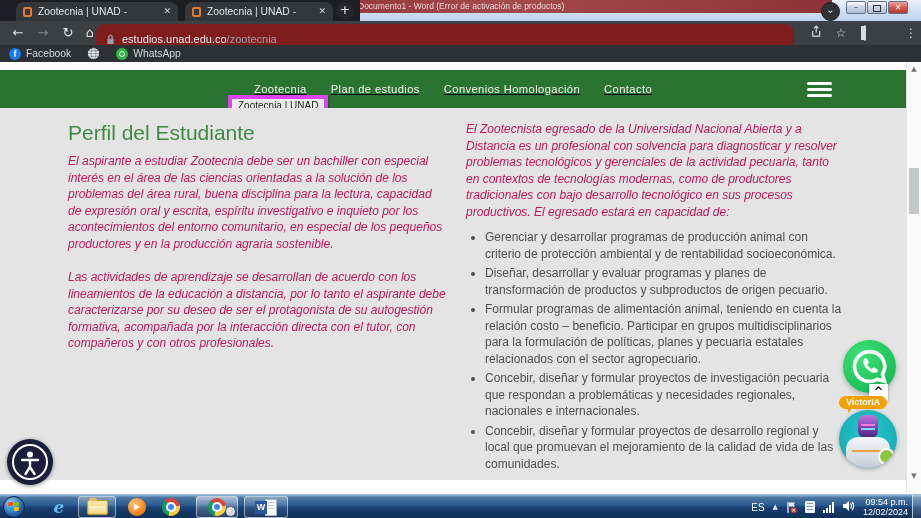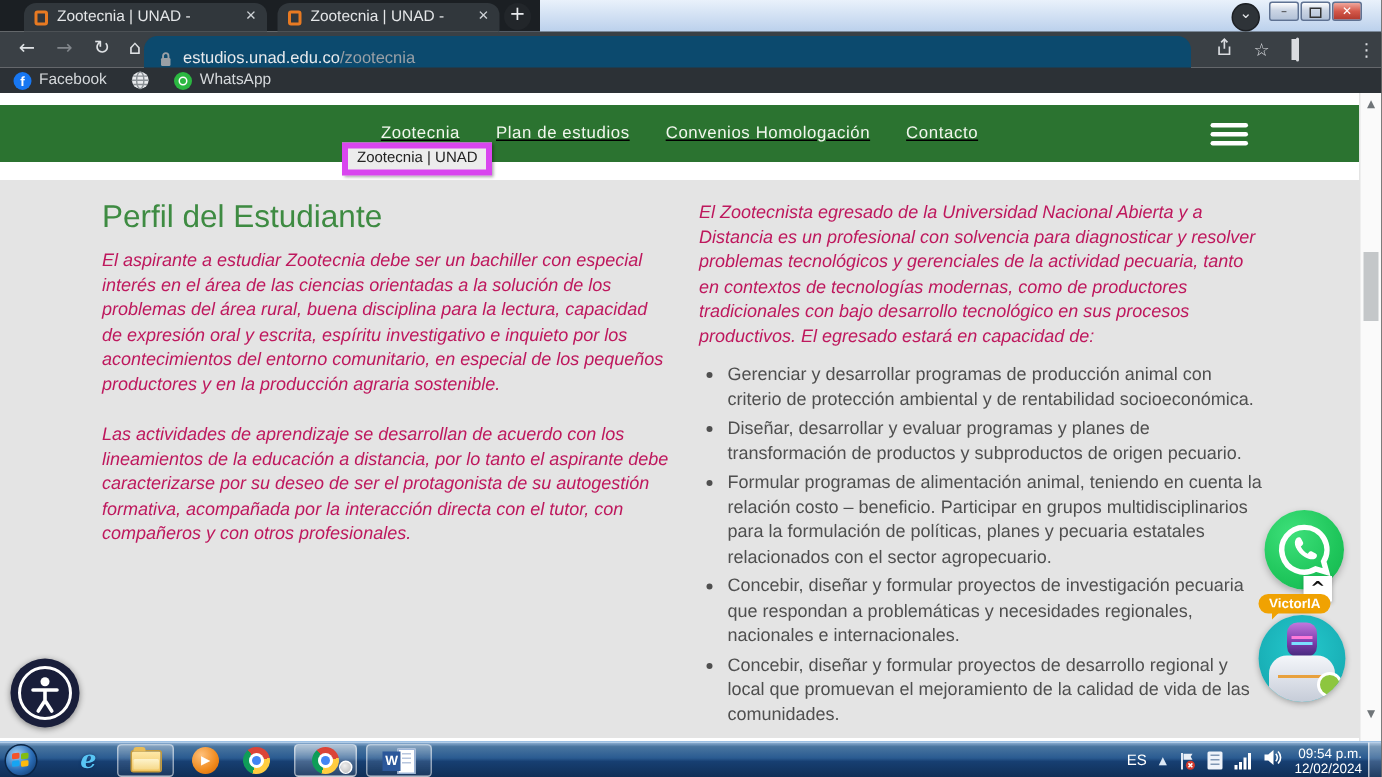--- a/index.html
+++ b/index.html
@@ -33,21 +33,21 @@
     text-overflow:clip;flex:1;}
   .tab-close{color:#cfd3d7;font-size:9px;line-height:9px;}
   .newtab-btn{position:absolute;left:336px;top:2px;width:18px;height:18px;border-radius:50%;
     background:#22262a;color:#e8eaed;font-size:13px;line-height:16px;text-align:center;}
 
   .toolbar{position:absolute;left:0;top:21px;width:921px;height:24px;background:#3a4045;}
   .navbtn{position:absolute;top:3px;width:20px;height:18px;color:#dfe2e5;font-size:13px;
     line-height:18px;text-align:center;}
   .navbtn.dim{color:#82878c;}
   .omnibox{position:absolute;left:96px;top:3px;width:698px;height:30px;border-radius:9px;
-    background:#0c4a6e;display:flex;align-items:center;padding:0 10px;box-sizing:border-box;gap:7px;}
+    background:#7f1d1d;display:flex;align-items:center;padding:0 10px;box-sizing:border-box;gap:7px;}
   .url{font-size:11px;color:#e8eaed;white-space:nowrap;}
   .url .path{color:#9aa0a6;}
   .tool-icon{position:absolute;top:4px;width:18px;height:16px;text-align:center;color:#dadce0;
     font-size:12px;line-height:16px;}
   .panel-icon{box-sizing:border-box;width:13px;height:11px;border:1.5px solid #dadce0;
     border-radius:2px;margin:2px auto 0;position:relative;}
   .panel-icon::after{content:"";position:absolute;right:0;top:0;bottom:0;width:4px;background:#dadce0;}
   .profile-avatar{width:15px;height:15px;border-radius:50%;margin:0 auto;
     background:radial-gradient(circle at 35% 30%,#8fd8c6,#5aa7b8 55%,#c79b6d);}
 
@@ -63,21 +63,21 @@
   
   .page{position:absolute;left:0;top:62px;width:906px;height:432px;background:#fff;overflow:hidden;}
   .site-nav{position:absolute;left:0;top:8px;width:100%;height:38px;background:#2b7330;
     display:flex;align-items:center;justify-content:center;gap:24px;text-decoration:underline;}
   .site-nav a{color:#f2f6ee;font-size:11.2px;letter-spacing:.4px;text-decoration:none;}
   .hamburger{position:absolute;right:74px;top:12px;width:25px;height:15px;}
   .hamburger i{display:block;height:3px;background:#fff;border-radius:2px;margin-bottom:3px;}
   .tooltip{position:absolute;left:228px;top:33px;background:#ececec;border:4px solid #d946ef;
     font-size:10px;color:#222;padding:1px 6px 2px;box-shadow:1px 1px 2px rgba(0,0,0,.35);}
 
-  .content{position:absolute;left:0;top:46px;width:906px;height:372px;background:#e4e4e4;overflow:hidden;margin-top:12px;}
+  .content{position:absolute;left:0;top:46px;width:906px;height:372px;background:#e4e4e4;overflow:hidden;}
   .cols{display:flex;gap:20px;padding:13px 62px 0 68px;}
   .col{flex:1;min-width:0;}
   .col h2{margin:0 0 8px;font-size:21px;font-weight:400;color:#3e8b42;}
   .col p{margin:0 0 17px;font-size:12px;line-height:16.5px;color:#be185d;font-style:italic;}
   .col ul{margin:0 0 0 19px;padding:0;}
   .col li{font-size:12px;line-height:16.5px;color:#4f4f4f;margin-bottom:3px;}
 
   
   .wa-float{position:absolute;left:843px;top:278px;width:53px;height:53px;border-radius:50%;
     background:radial-gradient(circle at 35% 30%,#3ee07a,#1fc65b 60%,#12b34c);
@@ -167,20 +167,23 @@
   .show-desktop{position:absolute;right:0;top:0;width:9px;height:24px;
     border-left:1px solid rgba(255,255,255,.65);
     background:linear-gradient(rgba(255,255,255,.28),rgba(255,255,255,.06));box-sizing:border-box;}
 </style>
 </head>
 <body>
 
 <div id="screen">
 
   <div class="glass-strip"></div>
+  <div class="word-titlebar">
+    <span class="word-title">Documento1 - Word (Error de activación de productos)</span>
+  </div>
   <div class="win-buttons">
     <span class="winbtn glyph">–</span>
     <span class="winbtn"><span class="maxbox"></span></span>
     <span class="winbtn close glyph">✕</span>
   </div>
   <div class="chevron-circle glyph">⌄</div>
 
   <div class="tabstrip"></div>
   <div class="tab" style="left:16px;width:162px;">
     <span class="tab-favicon"></span>

